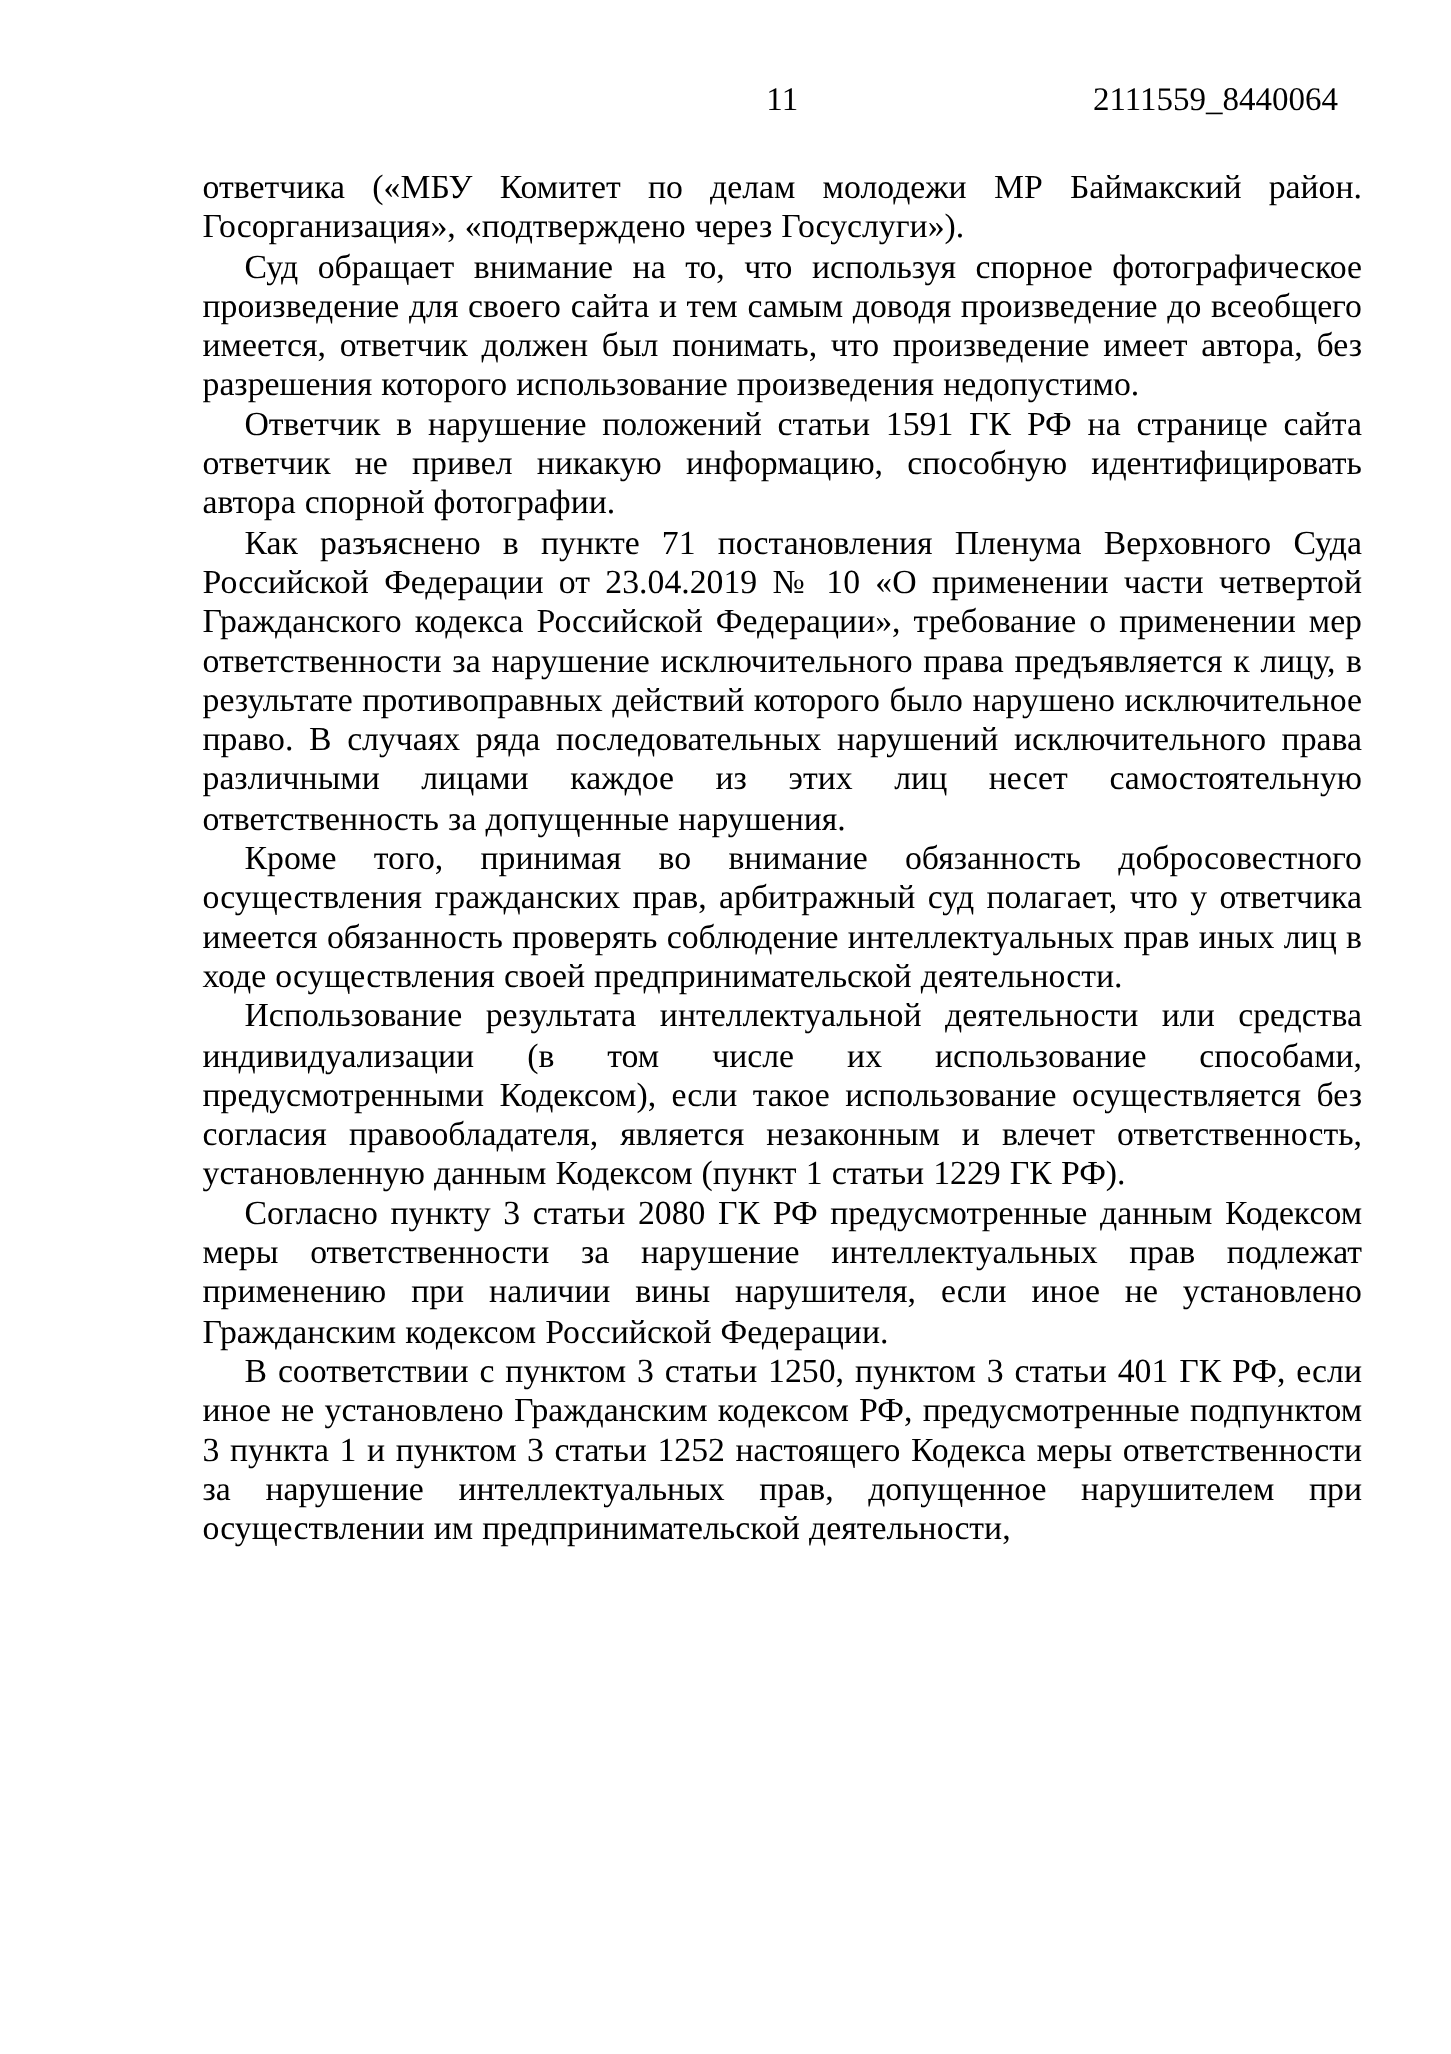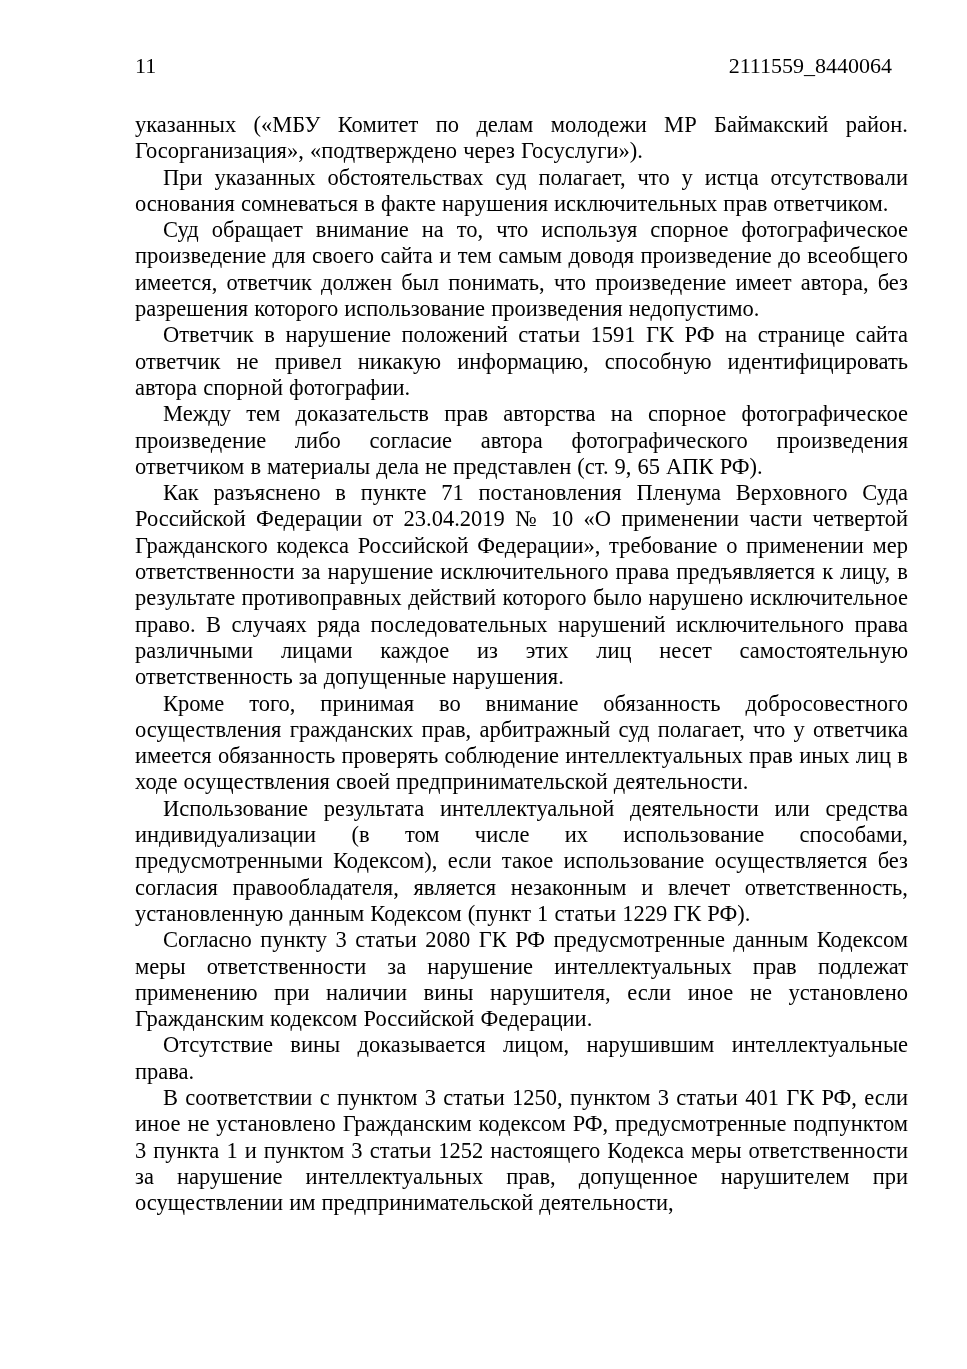--- a/index.html
+++ b/index.html
@@ -21,20 +21,21 @@
     position: absolute;
     top: 54px;
     left: 135px;
     width: 773px;
     height: 24px;
     font-size: 22px;
     line-height: 24px;
   }
   .page-number {
     display: block;
+    text-align: center;
     width: 100%;
   }
   .doc-id {
     position: absolute;
     top: 0;
     right: 16px;
     text-align: right;
   }
   .document-body {
     position: absolute;
@@ -59,25 +60,22 @@
 <body>
 
 <div class="page">
   <div class="page-header">
     <span class="page-number">11</span>
     <span class="doc-id">2111559_8440064</span>
   </div>
 
   <div class="document-body">
 
-  <p class="para continuation">указанных («МБУ Комитет по делам молодежи МР Баймакский район. Госорганизация», «подтверждено через Госуслуги»).</p>
-      <p class="para">При указанных обстоятельствах суд полагает, что у истца отсутствовали основания сомневаться в факте нарушения исключительных прав ответчиком.</p>
+  <p class="para continuation">ответчика («МБУ Комитет по делам молодежи МР Баймакский район. Госорганизация», «подтверждено через Госуслуги»).</p>
       <p class="para">Суд обращает внимание на то, что используя спорное фотографическое произведение для своего сайта и тем самым доводя произведение до всеобщего имеется, ответчик должен был понимать, что произведение имеет автора, без разрешения которого использование произведения недопустимо.</p>
       <p class="para">Ответчик в нарушение положений статьи 1591 ГК РФ на странице сайта ответчик не привел никакую информацию, способную идентифицировать автора спорной фотографии.</p>
-      <p class="para">Между тем доказательств прав авторства на спорное фотографическое произведение либо согласие автора фотографического произведения ответчиком в материалы дела не представлен (ст. 9, 65 АПК РФ).</p>
       <p class="para">Как разъяснено в пункте 71 постановления Пленума Верховного Суда Российской Федерации от 23.04.2019 № 10 «О применении части четвертой Гражданского кодекса Российской Федерации», требование о применении мер ответственности за нарушение исключительного права предъявляется к лицу, в результате противоправных действий которого было нарушено исключительное право. В случаях ряда последовательных нарушений исключительного права различными лицами каждое из этих лиц несет самостоятельную ответственность за допущенные нарушения.</p>
       <p class="para">Кроме того, принимая во внимание обязанность добросовестного осуществления гражданских прав, арбитражный суд полагает, что у ответчика имеется обязанность проверять соблюдение интеллектуальных прав иных лиц в ходе осуществления своей предпринимательской деятельности.</p>
       <p class="para">Использование результата интеллектуальной деятельности или средства индивидуализации (в том числе их использование способами, предусмотренными Кодексом), если такое использование осуществляется без согласия правообладателя, является незаконным и влечет ответственность, установленную данным Кодексом (пункт 1 статьи 1229 ГК РФ).</p>
       <p class="para">Согласно пункту 3 статьи 2080 ГК РФ предусмотренные данным Кодексом меры ответственности за нарушение интеллектуальных прав подлежат применению при наличии вины нарушителя, если иное не установлено Гражданским кодексом Российской Федерации.</p>
-      <p class="para">Отсутствие вины доказывается лицом, нарушившим интеллектуальные права.</p>
       <p class="para">В соответствии с пунктом 3 статьи 1250, пунктом 3 статьи 401 ГК РФ, если иное не установлено Гражданским кодексом РФ, предусмотренные подпунктом 3 пункта 1 и пунктом 3 статьи 1252 настоящего Кодекса меры ответственности за нарушение интеллектуальных прав, допущенное нарушителем при осуществлении им предпринимательской деятельности,</p>
     </div>
 </div>
 
 </body></html>

